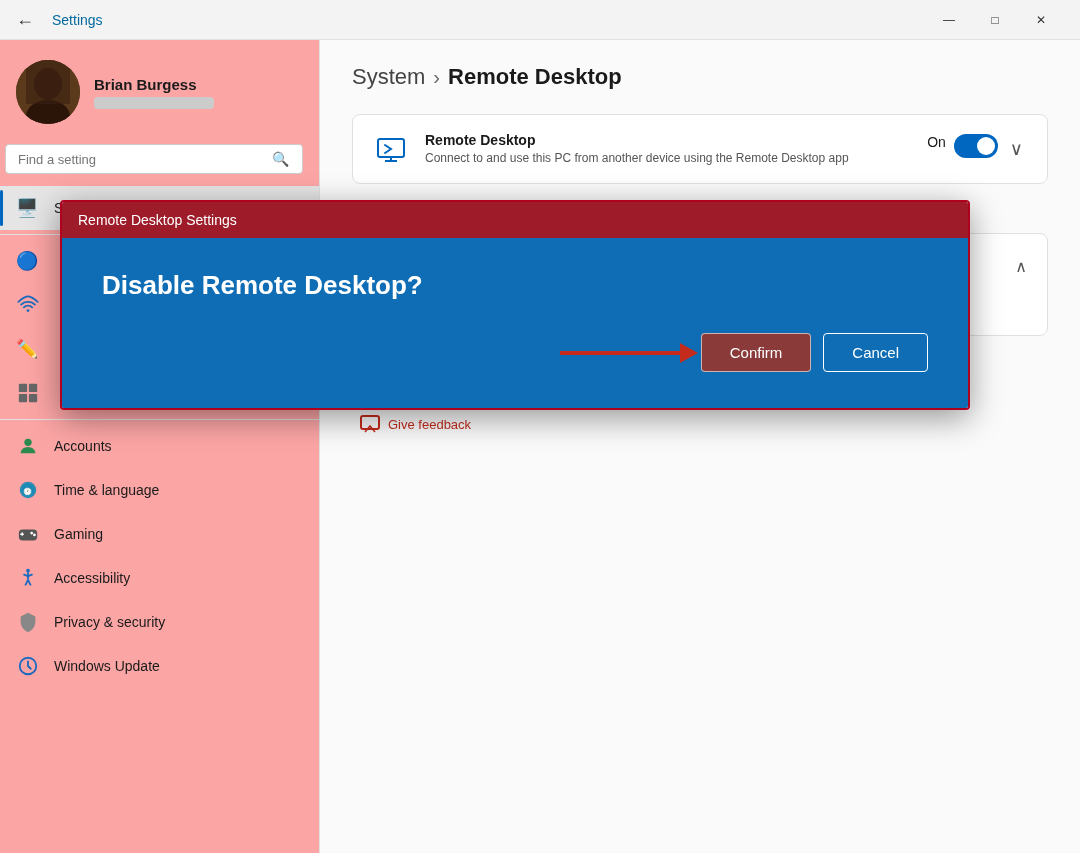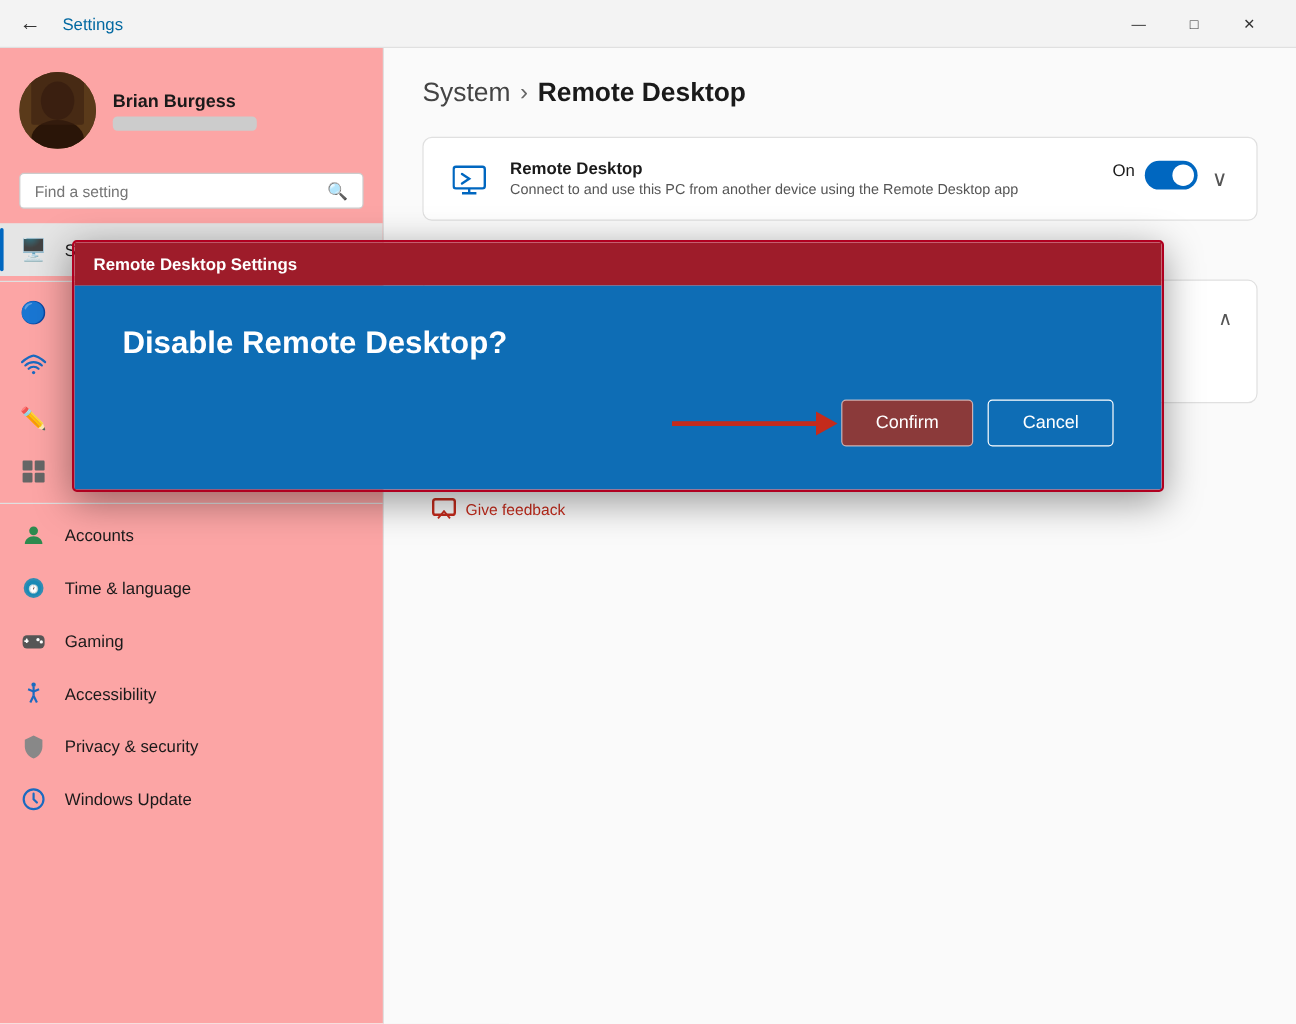--- a/index.html
+++ b/index.html
@@ -105,21 +105,21 @@
     }
     .user-blur {
       width: 120px;
       height: 12px;
       background: #ccc;
       border-radius: 4px;
       margin-top: 4px;
     }
 
     .search-bar {
-      margin: 4px 16px 12px 16px;
+      margin: 4px 16px 12px 5px;
       display: flex;
       align-items: center;
       background: white;
       border: 1px solid #ccc;
       border-radius: 4px;
       padding: 6px 12px;
     }
     .search-input {
       border: none;
       outline: none;
@@ -360,21 +360,21 @@
     }
     .dialog-titlebar {
       background: #9e1c2a;
       padding: 10px 16px;
       display: flex;
       align-items: center;
     }
     .dialog-title-text {
       font-size: 14px;
       color: white;
-      font-weight: 700;
+      font-weight: 400;
     }
     .dialog-body {
       background: #0e6db5;
       padding: 32px 40px 36px 40px;
     }
     .dialog-question {
       font-size: 26px;
       font-weight: 600;
       color: white;
       margin-bottom: 32px;

